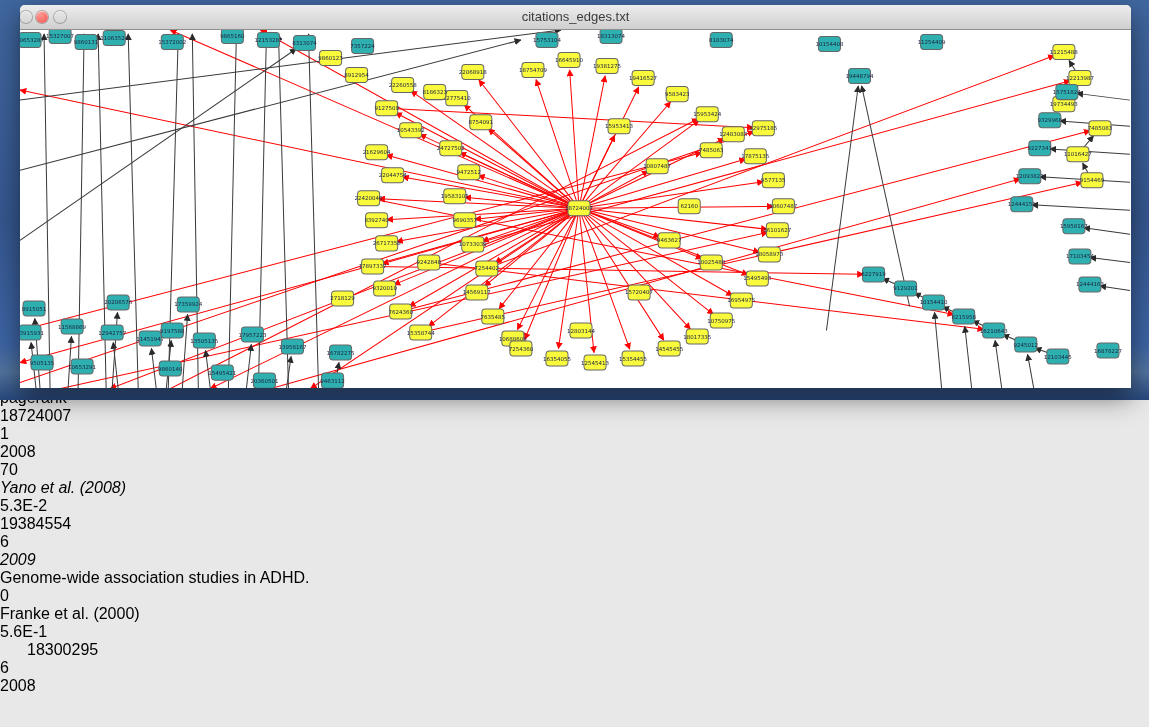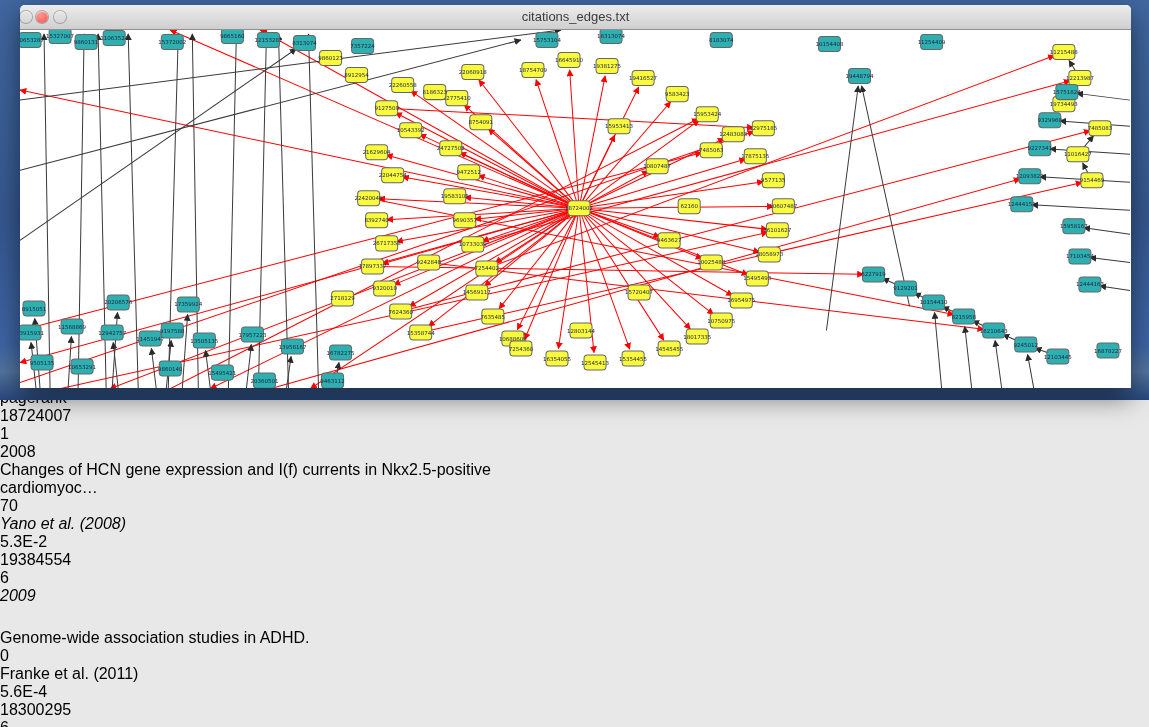--- a/index.html
+++ b/index.html
@@ -757,36 +757,35 @@
           <div class="th" style="width: 81px;">△ out_de…</div>
           <div class="th" style="width: 157px;">short</div>
           <div class="th" style="width: 89px;">pagerank</div>
           <div class="th-cap"></div>
         </div>
       <div id="tbody">
           <div class="tr">
             <div class="td td-name" style="width: 78px;">18724007</div>
             <div class="td td-in_degree" style="width: 88px;">1</div>
             <div class="td td-year" style="width: 68px;">2008</div>
-            <div class="td td-title" style="width: 514px;">Changes of HCN gene expression and I(f) currents in Nkx2.5-positive cardiomyoc…</div>
             <div class="td td-out_degree" style="width: 81px;">70</div>
             <div class="td td-short" style="width: 157px; font-style: italic;">Yano et al. (2008)</div>
             <div class="td td-pagerank" style="width: 89px;">5.3E-2</div>
           </div>
           <div class="tr">
             <div class="td td-name" style="width: 78px;">19384554</div>
             <div class="td td-in_degree" style="width: 88px;">6</div>
             <div class="td td-year" style="width: 68px; font-style: italic;">2009</div>
-            <div class="td td-title" style="width: 514px; margin-top: 24px;">Genome-wide association studies in ADHD.</div>
+            <div class="td td-title" style="width: 514px;">Genome-wide association studies in ADHD.</div>
             <div class="td td-out_degree" style="width: 81px;">0</div>
-            <div class="td td-short" style="width: 157px;">Franke et al. (2011)</div>
-            <div class="td td-pagerank" style="width: 89px;">5.6E-4</div>
+            <div class="td td-short" style="width: 157px;">Franke et al. (2000)</div>
+            <div class="td td-pagerank" style="width: 89px;">5.6E-1</div>
           </div>
           <div class="tr">
-            <div class="td td-name" style="width: 78px;">18300295</div>
+            <div class="td td-name" style="width: 78px; padding-left: 27px;">18300295</div>
             <div class="td td-in_degree" style="width: 88px;">6</div>
             <div class="td td-year" style="width: 68px;">2008</div>
           </div>
         </div>
       <div class="vscroll">
         <div class="vthumb"></div>
       </div>
     </div>
   </div>
 </div>

